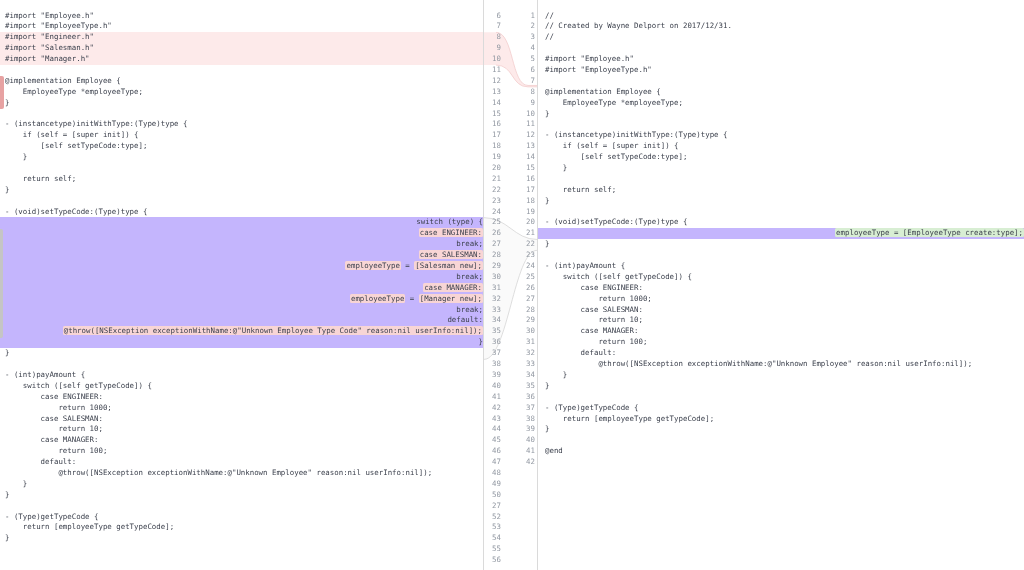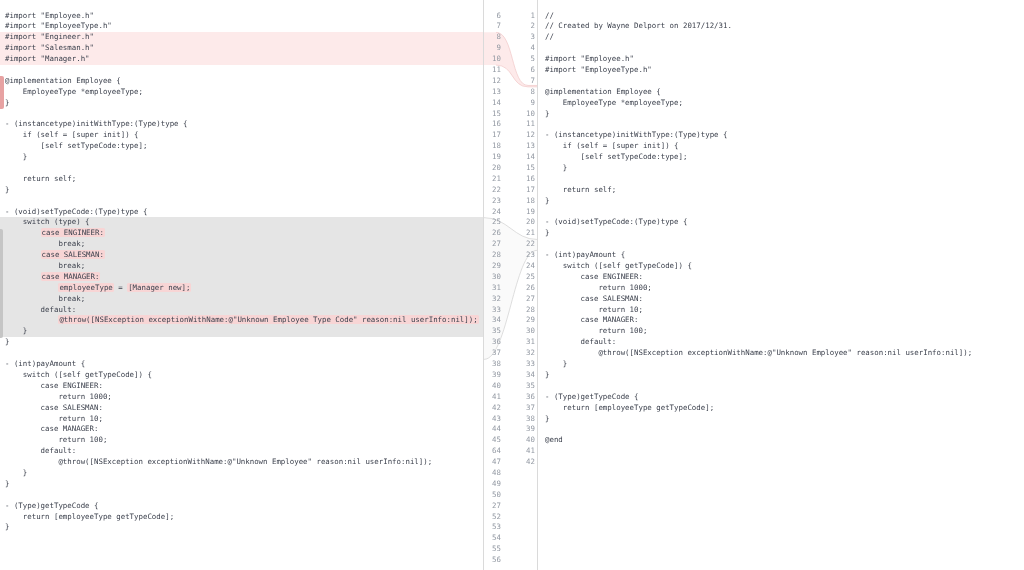--- a/index.html
+++ b/index.html
@@ -7,21 +7,21 @@
     position:relative;width:1024px;height:570px;overflow:hidden;background:#ffffff;
     font-family:"DejaVu Sans Mono","Liberation Mono",monospace;
     font-size:7.4px;color:#3c414d;
   }
   .pane{position:absolute;top:0;height:570px;overflow:hidden;box-sizing:border-box;padding-top:10.55px;}
   #pane-left{left:0;width:483px;}
   #pane-right{left:538px;width:486px;}
   .row{height:10.9px;line-height:10.9px;white-space:pre;overflow:hidden;padding-left:5px;}
   #pane-right .row{padding-left:7px;}
   .row.band-removed{background:#fdeaea;}
-  .row.band-changed{background:#e5e5e5;}
+  .row.band-changed{background:#c4b5fd;text-align:right;}
   .hl{border-radius:1.5px;padding:0 1px;}
   .hl-del{background:#f8d5d5;}
   .hl-add{background:#d8eed3;}
   #gutter{
     position:absolute;left:483px;top:0;width:55px;height:570px;box-sizing:border-box;
     border-left:1px solid #dadada;border-right:1px solid #dadada;background:#fff;
   }
   #ribbon-svg{position:absolute;left:0;top:0;width:53px;height:570px;display:block;}
   .numcol{position:absolute;top:0;padding-top:10.55px;color:#9298a2;}
   .numcol .row{padding-left:0;text-align:right;background:transparent;}
@@ -50,20 +50,21 @@
       <div class="row">    }</div>
       <div class="row">&nbsp;</div>
       <div class="row">    return self;</div>
       <div class="row">}</div>
       <div class="row">&nbsp;</div>
       <div class="row">- (void)setTypeCode:(Type)type {</div>
       <div class="row band-changed">    switch (type) {</div>
       <div class="row band-changed"><span>        </span><span class="hl hl-del">case ENGINEER:</span></div>
       <div class="row band-changed">            break;</div>
       <div class="row band-changed"><span>        </span><span class="hl hl-del">case SALESMAN:</span></div>
+      <div class="row band-changed"><span>            </span><span class="hl hl-del">employeeType</span><span> = </span><span class="hl hl-del">[Salesman new];</span></div>
       <div class="row band-changed">            break;</div>
       <div class="row band-changed"><span>        </span><span class="hl hl-del">case MANAGER:</span></div>
       <div class="row band-changed"><span>            </span><span class="hl hl-del">employeeType</span><span> = </span><span class="hl hl-del">[Manager new];</span></div>
       <div class="row band-changed">            break;</div>
       <div class="row band-changed">        default:</div>
       <div class="row band-changed"><span>            </span><span class="hl hl-del">@throw([NSException exceptionWithName:@"Unknown Employee Type Code" reason:nil userInfo:nil]);</span></div>
       <div class="row band-changed">    }</div>
       <div class="row">}</div>
       <div class="row">&nbsp;</div>
       <div class="row">- (int)payAmount {</div>
@@ -127,21 +128,21 @@
         <div class="row">36</div>
         <div class="row">37</div>
         <div class="row">38</div>
         <div class="row">39</div>
         <div class="row">40</div>
         <div class="row">41</div>
         <div class="row">42</div>
         <div class="row">43</div>
         <div class="row">44</div>
         <div class="row">45</div>
-        <div class="row">64</div>
+        <div class="row">46</div>
         <div class="row">47</div>
         <div class="row">48</div>
         <div class="row">49</div>
         <div class="row">50</div>
         <div class="row">27</div>
         <div class="row">52</div>
         <div class="row">53</div>
         <div class="row">54</div>
         <div class="row">55</div>
         <div class="row">56</div>
@@ -214,20 +215,21 @@
       <div class="row">&nbsp;</div>
       <div class="row">- (instancetype)initWithType:(Type)type {</div>
       <div class="row">    if (self = [super init]) {</div>
       <div class="row">        [self setTypeCode:type];</div>
       <div class="row">    }</div>
       <div class="row">&nbsp;</div>
       <div class="row">    return self;</div>
       <div class="row">}</div>
       <div class="row">&nbsp;</div>
       <div class="row">- (void)setTypeCode:(Type)type {</div>
+      <div class="row band-changed"><span>    </span><span class="hl hl-add">employeeType = [EmployeeType create:type];</span></div>
       <div class="row">}</div>
       <div class="row">&nbsp;</div>
       <div class="row">- (int)payAmount {</div>
       <div class="row">    switch ([self getTypeCode]) {</div>
       <div class="row">        case ENGINEER:</div>
       <div class="row">            return 1000;</div>
       <div class="row">        case SALESMAN:</div>
       <div class="row">            return 10;</div>
       <div class="row">        case MANAGER:</div>
       <div class="row">            return 100;</div>

